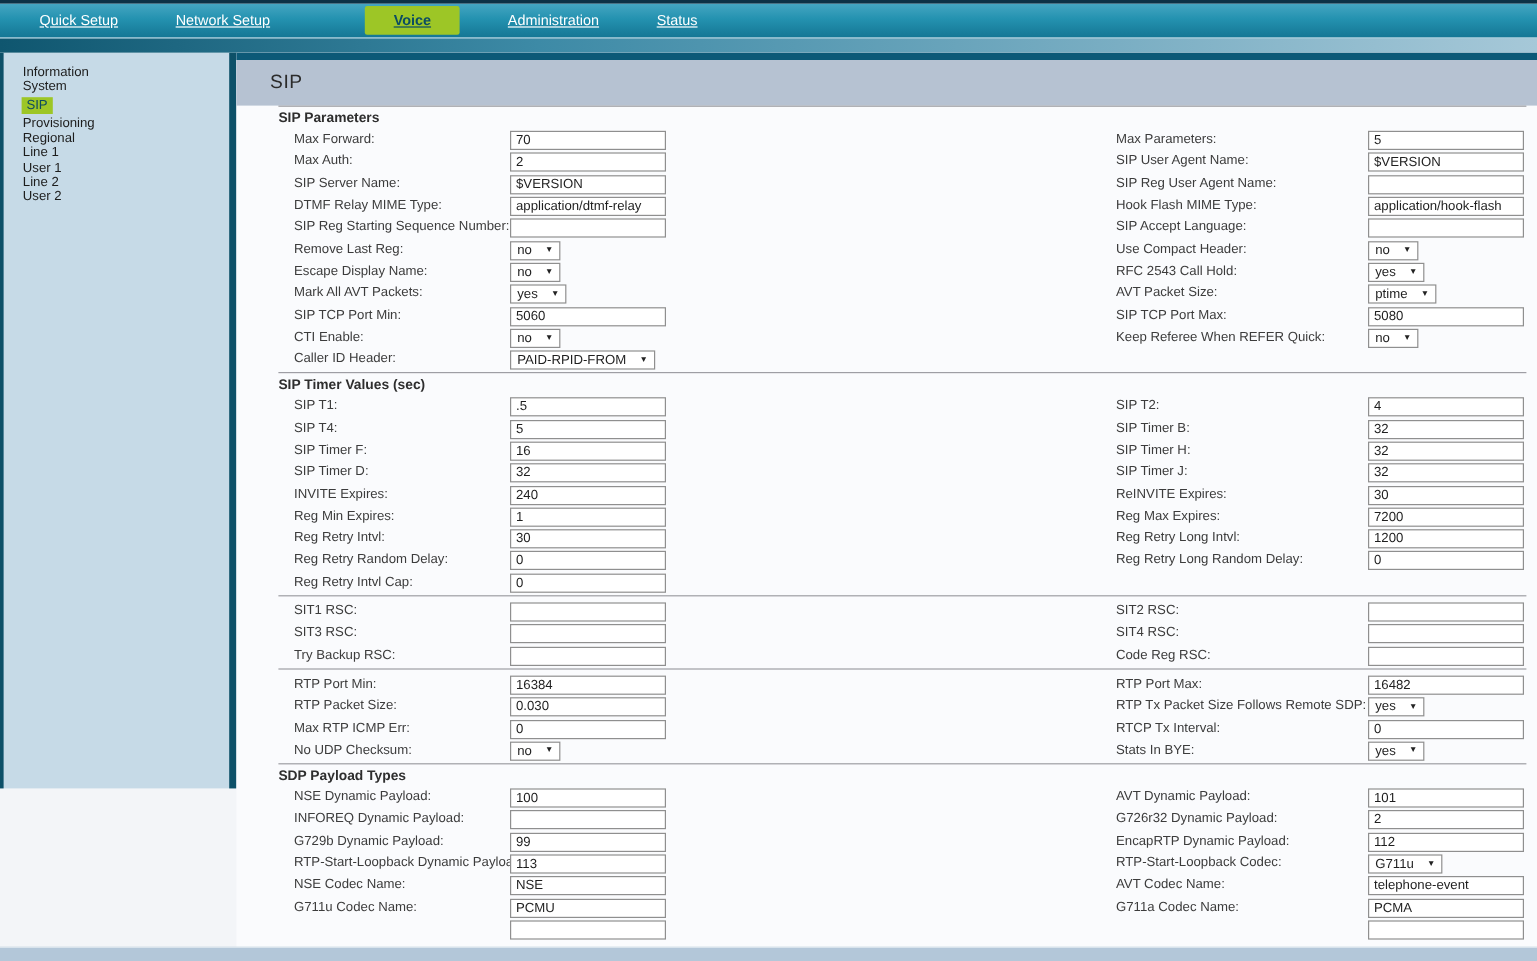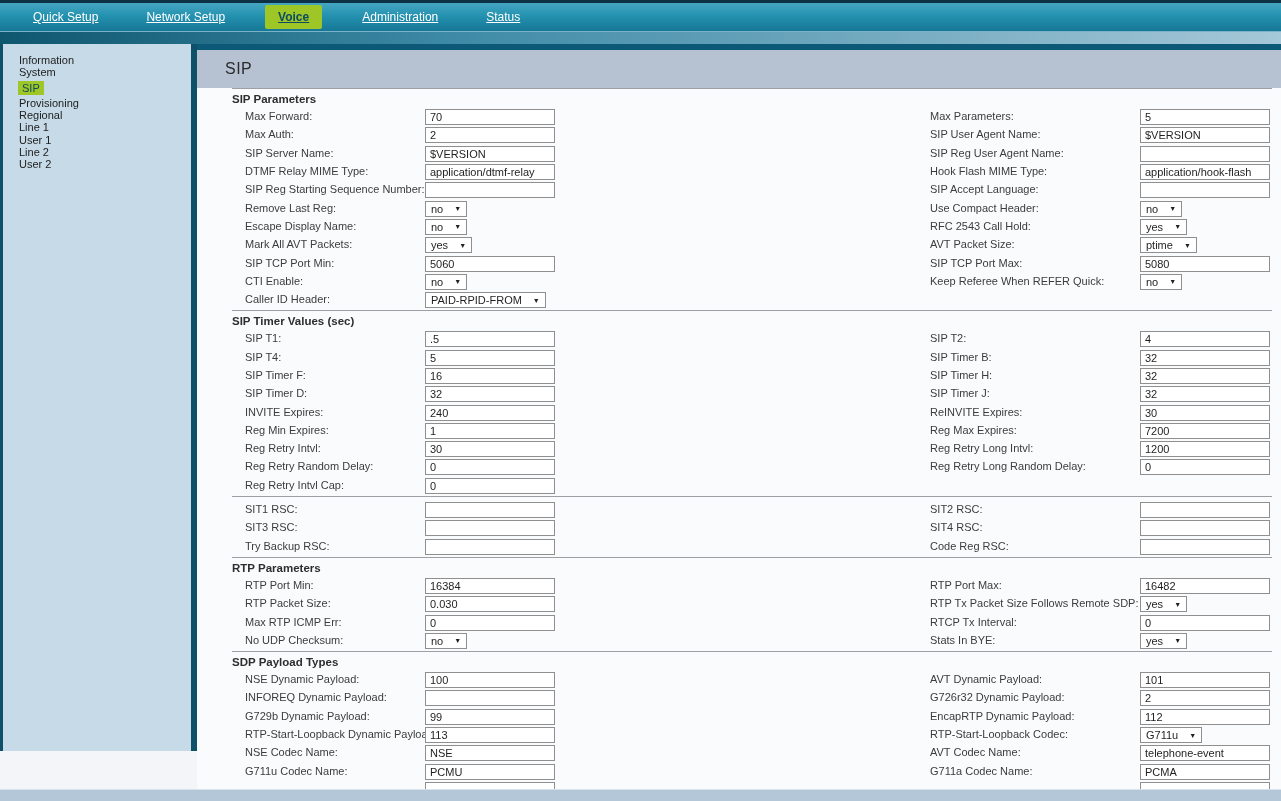--- a/index.html
+++ b/index.html
@@ -8,28 +8,28 @@
   .screen { position:relative; width:1281px; height:801px; background:#f3f5f8; }
 
   
   .navbar { position:absolute; left:0; top:0; width:1281px; height:31px;
             background:linear-gradient(#45a6c2 0%, #2492b0 45%, #157795 100%);
             border-top:3px solid #0d3246;
             display:flex; align-items:center; padding-left:25px; }
   .nav-tab { color:#ffffff; font-size:12px; margin-right:32px; height:24px;
              line-height:24px; padding:0 8px; cursor:default; white-space:nowrap;text-decoration:underline; }
   .nav-tab.active { background:#9dc626; color:#0b4c63; font-weight:bold;
-                    border-radius:2px; padding:0 13px; }
+                    border-radius:2px; padding:0 24px;margin-left:39px; }
 
   .subband { position:absolute; left:0; top:31px; width:1281px; height:13px;
              background:linear-gradient(to right,#0f566f 0%, #3d8aa6 35%, #a6c8d8 100%);
              border-top:1px solid #7ab3c8; }
 
   
-  .sidebar { position:absolute; left:0; top:44px; width:197px; height:707px;
+  .sidebar { position:absolute; left:0; top:44px; width:197px; height:613px;
              background:#c6dae7; border-left:3px solid #0d5068;
              border-right:6px solid #0d5068; padding:10px 0 0 15px; }
   .side-item { font-size:11px; color:#1d1d1d; line-height:12.3px; cursor:default; }
   .side-item .lbl { display:inline-block; padding:0 1px; }
   .side-item.active { margin:2px 0; }
   .side-item.active .lbl { background:#9dc626; color:#0e4a5f; padding:1px 4px; }
 
   
   .main { position:absolute; left:197px; top:44px; width:1084px; height:757px;
           background:#fafbfd; }
@@ -253,21 +253,20 @@
             <div><input type="text" class="txt" style=""></div>
           </div>
           <div class="row">
             <div class="f-label">Try Backup RSC:</div>
             <div><input type="text" class="txt" style=""></div>
             <div class="f-label">Code Reg RSC:</div>
             <div><input type="text" class="txt" style=""></div>
           </div>
         </div>
         <div class="section">
-          <div class="section-title">RTP Parameters</div>
           <div class="row">
             <div class="f-label">RTP Port Min:</div>
             <div><input type="text" class="txt" value="16384" style=""></div>
             <div class="f-label">RTP Port Max:</div>
             <div><input type="text" class="txt" value="16482" style=""></div>
           </div>
           <div class="row">
             <div class="f-label">RTP Packet Size:</div>
             <div><input type="text" class="txt" value="0.030" style=""></div>
             <div class="f-label">RTP Tx Packet Size Follows Remote SDP:</div>

